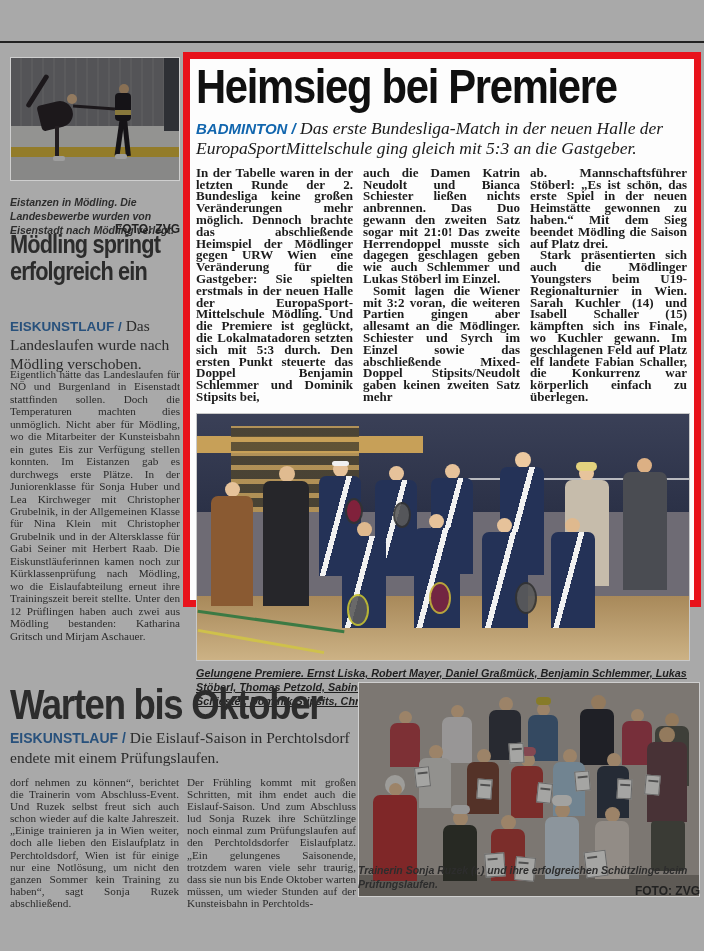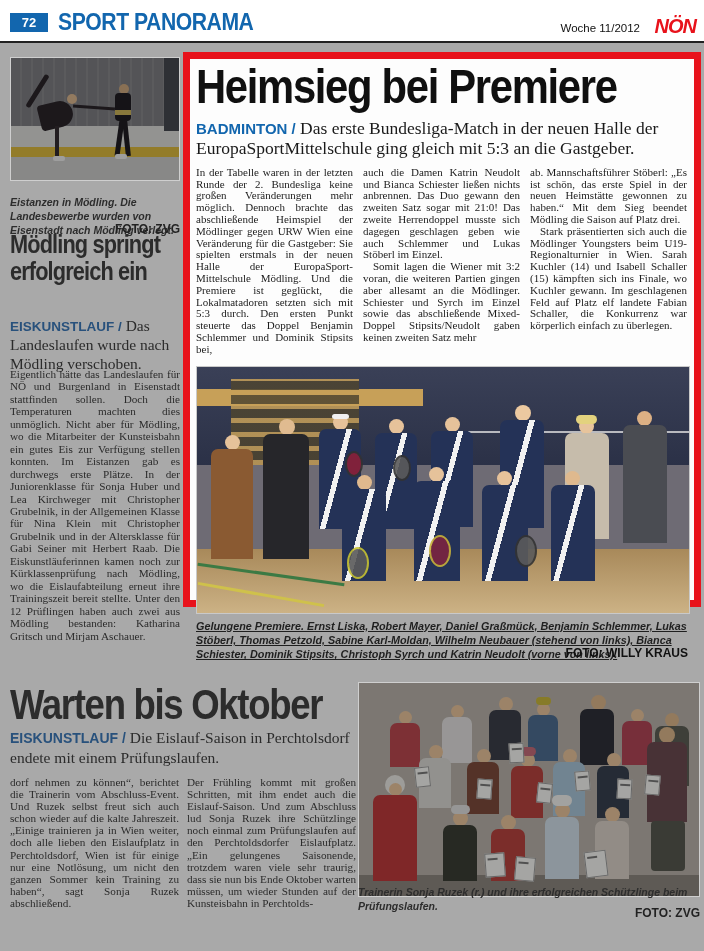--- a/index.html
+++ b/index.html
@@ -40,38 +40,38 @@
   .llead { position:absolute; left:10px; top:317px; width:172px; font-size:15.5px; line-height:1.22; color:#2b2b2b; }
   .llead .kicker { font-size:13.5px; }
   .lbody { position:absolute; left:10px; top:368px; width:170px; font-size:11.2px; line-height:12.45px; color:#2b2b2b; }
 
   
   .main-box { position:absolute; left:183px; top:52px; width:518px; height:555px;
               background:#fdfdfd; border:7px solid #e8121b; }
   .main-inner { position:relative; width:100%; height:100%; padding:2px 6px; }
   .mheadline { font-size:48px; font-weight:bold; color:#101010; letter-spacing:-1.5px;
                width:568px; line-height:1.02; margin-top:2px; }
-  .mlead { font-size:17.5px; line-height:1.14; color:#1a1a1a; margin-top:7px; width:496px; }
+  .mlead { font-size:17.5px; line-height:1.14; color:#1a1a1a; margin-top:7px; width:496px;font-style:italic; }
   .mlead .kicker { font-size:15px; }
   .mcols { display:flex; gap:10px; margin-top:8px; }
-  .mcols .col { width:157px; font-size:11px; line-height:11.8px; color:#1c1c1c; }
+  .mcols .col { width:157px; font-size:13px; line-height:11.8px; color:#1c1c1c;font-weight:bold; }
   .team-photo { position:relative; width:494px; height:248px; margin-top:10px; border:1px solid #c9c9c9; overflow:hidden; }
   .mcaption { position:relative; margin-top:5px; width:492px; font-size:10.8px; font-weight:bold; font-style:italic;
               color:#1f1f1f; line-height:1.33;text-decoration:underline; }
   .mcaption .credit { color:#111; }
 
   
   .bheadline { position:absolute; left:10px; top:684px; width:400px; font-size:42px; line-height:1;
                font-weight:bold; color:#2c2c2c; letter-spacing:-1.5px; }
   .blead { position:absolute; left:10px; top:728px; width:348px; font-size:15.5px; line-height:1.25; color:#2b2b2b; }
   .blead .kicker { font-size:14px; }
   .bcols { position:absolute; left:10px; top:776px; width:346px; display:flex; gap:8px; }
   .bcols .col { width:169px; font-size:11.2px; line-height:12.1px; color:#2b2b2b; }
   .kids-photo { left:358px; top:682px; width:342px; height:215px; background:#b5aea6; }
-  .bcaption { left:358px; top:886px; width:342px; height:36px; }
+  .bcaption { left:358px; top:864px; width:342px; height:36px; }
 
   
   .scene { position:absolute; inset:0; }
   .abs { position:absolute; }
   .head { position:absolute; border-radius:50%; background:#e6c29a; }
   .torso { position:absolute; border-radius:7px 7px 0 0; }
   .player-torso { background:linear-gradient(105deg, #243257 40%, #f2f2f2 40%, #f2f2f2 48%, #243257 48%); }
   .racquet { position:absolute; width:22px; height:32px; border-radius:50%; border:2px solid #333;
              background:#5b5b5b; opacity:0.9; }
 
@@ -100,26 +100,20 @@
   .kids-wall { position:absolute; inset:0; background:#b7b0a8; }
   .kids-floor { position:absolute; left:0; bottom:0; width:100%; height:10%; background:#8b857e; }
   .cert { position:absolute; width:15px; height:20px; background:#f4f4f0; border:1px solid #999; }
   .cert:after { content:""; position:absolute; left:2px; top:4px; width:10px; height:2px; background:#777; }
 </style>
 </head>
 <body>
 
 <div class="page">
 
-  <div class="masthead">
-    <div class="pagenum">72</div>
-    <div class="section-title">SPORT PANORAMA</div>
-    <div class="issue">Woche 11/2012</div>
-    <div class="brand">NÖN</div>
-  </div>
   <div class="mast-line"></div>
 
   <figure class="photo skate-photo">
     <div class="scene">
       <div class="rink-wall"></div>
       <div class="rink-board"></div>
       <div class="rink-yellow"></div>
       <div class="rink-ice"></div>
       <div class="rink-col"></div>
 

